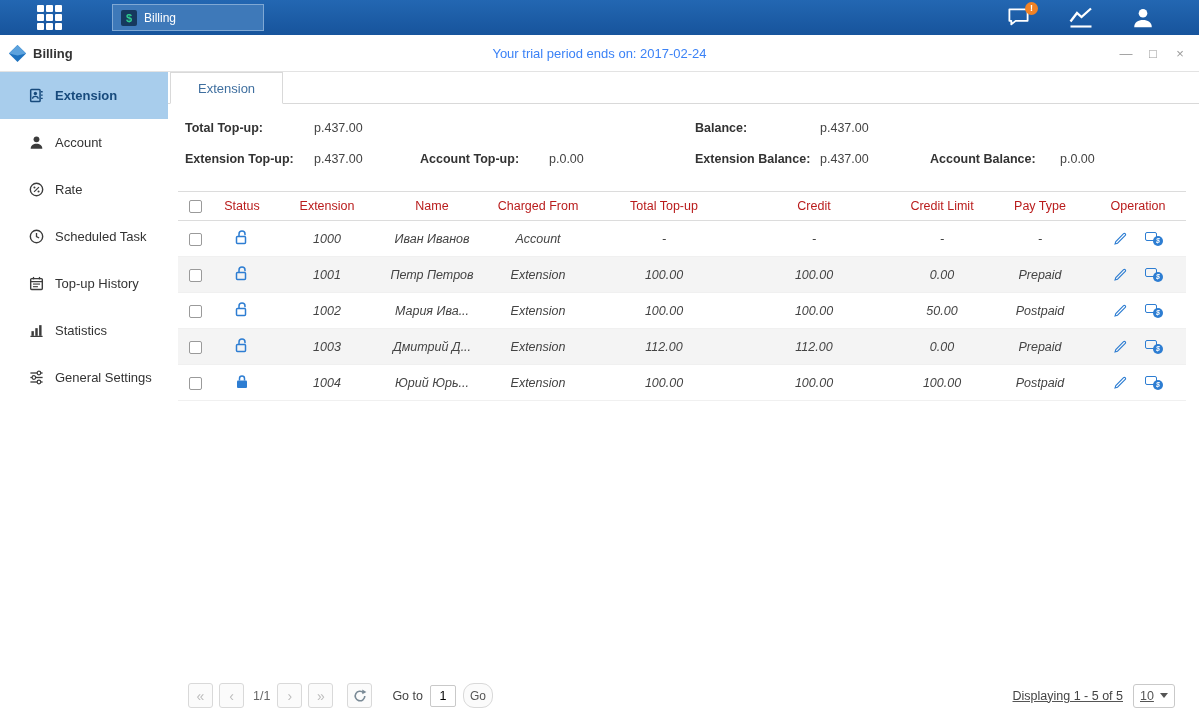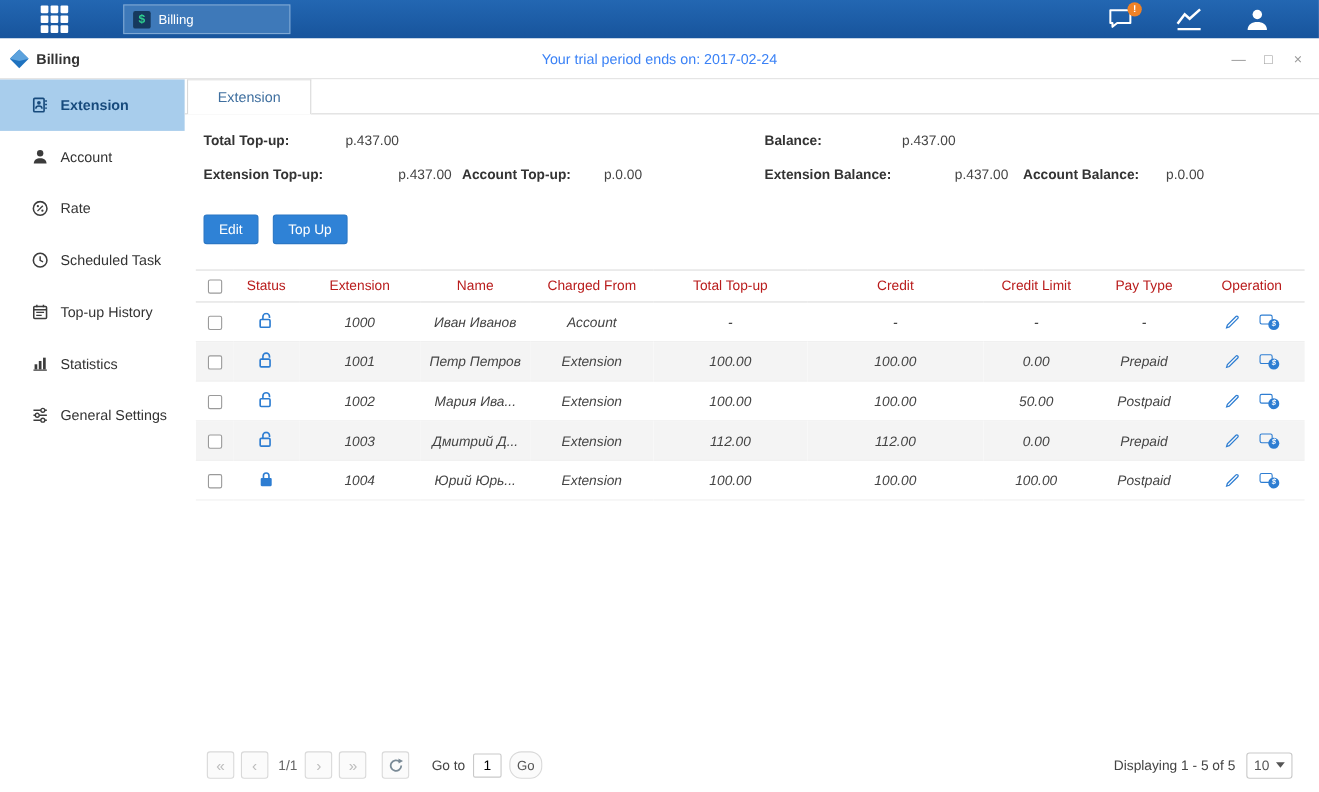--- a/index.html
+++ b/index.html
@@ -52,21 +52,21 @@
     margin-bottom:-1px; padding:0 27px; display:flex; align-items:center;
     font-size:13px; color:#3f6f9f; cursor:pointer; }
 
   
   .summary { padding:15px 0 0 17px; font-size:12.5px; }
   .srow { display:flex; line-height:18px; margin-bottom:13px; }
   .srow:last-child { margin-bottom:0; }
   .field { display:flex; }
   .field .lbl { font-weight:bold; color:#333; min-width:129px; }
   .field .val { color:#444; }
-  .w510 { width:510px; } .w235 { width:235px;gap:48px; } .w275 { width:275px; }
+  .w510 { width:510px; } .w235 { width:235px; } .w275 { width:275px; }
 
   .btnrow { padding-left:17px; margin-top:27px; }
   .btn { background:#2f82d6; color:#fff; border:1px solid #2a76c4; border-radius:3px;
     height:27px; padding:0 13px; font-size:12.5px; font-family:inherit;
     cursor:pointer; margin-right:9px; }
 
   
   table { width:1008px; margin:23px 0 0 10px; border-collapse:collapse;
     table-layout:fixed; font-size:12.5px; color:#444; }
   th { height:29px; font-weight:normal; color:#b91c1c;
@@ -92,21 +92,21 @@
     padding:0 24px 12px 20px; font-size:12.5px; color:#555; }
   .pgbtn { min-width:25px; height:25px; border:1px solid #d9d9d9; border-radius:3px;
     background:#fbfbfb; color:#bdbdbd; display:flex; align-items:center;
     justify-content:center; font-size:14px; margin-right:6px; cursor:pointer; }
   .pgind { color:#666; margin:0 7px 0 3px; }
   .refresh { margin-left:8px; }
   .goto-label { margin:0 7px 0 14px; color:#444; }
   .goto-input { width:26px; height:22px; border:1px solid #c9c9c9; border-radius:2px;
     text-align:center; font-size:12.5px; font-family:inherit; margin-right:7px; }
   .go { color:#555; font-size:12px; padding:0 6px;border-radius:11px; }
-  .pg-right { margin-left:auto; display:flex; align-items:center; gap:10px; }
+  .pg-right { margin-left:auto; display:flex; align-items:center; gap:10px;text-decoration:underline; }
   .pg-right .disp { color:#444; }
   .pagesize { width:42px; height:24px; border:1px solid #c9c9c9; border-radius:3px;
     display:flex; align-items:center; justify-content:space-between;
     padding:0 6px; cursor:pointer; background:#fff; }
   .dd-arrow { width:0; height:0; border-left:4px solid transparent;
     border-right:4px solid transparent; border-top:5px solid #555; }
 </style>
 </head>
 <body>
 
@@ -279,24 +279,20 @@
           <span class="lbl" style="min-width:125px">Extension Balance:</span>
           <span class="val">p.437.00</span>
         </div>
         <div class="field">
           <span class="lbl" style="min-width:130px">Account Balance:</span>
           <span class="val">p.0.00</span>
         </div>
       </div>
     </div>
 
-    <div class="btnrow">
-      <button class="btn">Edit</button>
-      <button class="btn">Top Up</button>
-    </div>
 
     <table>
       <colgroup>
         <col style="width:34px">
           <col style="width:60px">
           <col style="width:110px">
           <col style="width:100px">
           <col style="width:112px">
         <col style="width:140px">
           <col style="width:160px">

